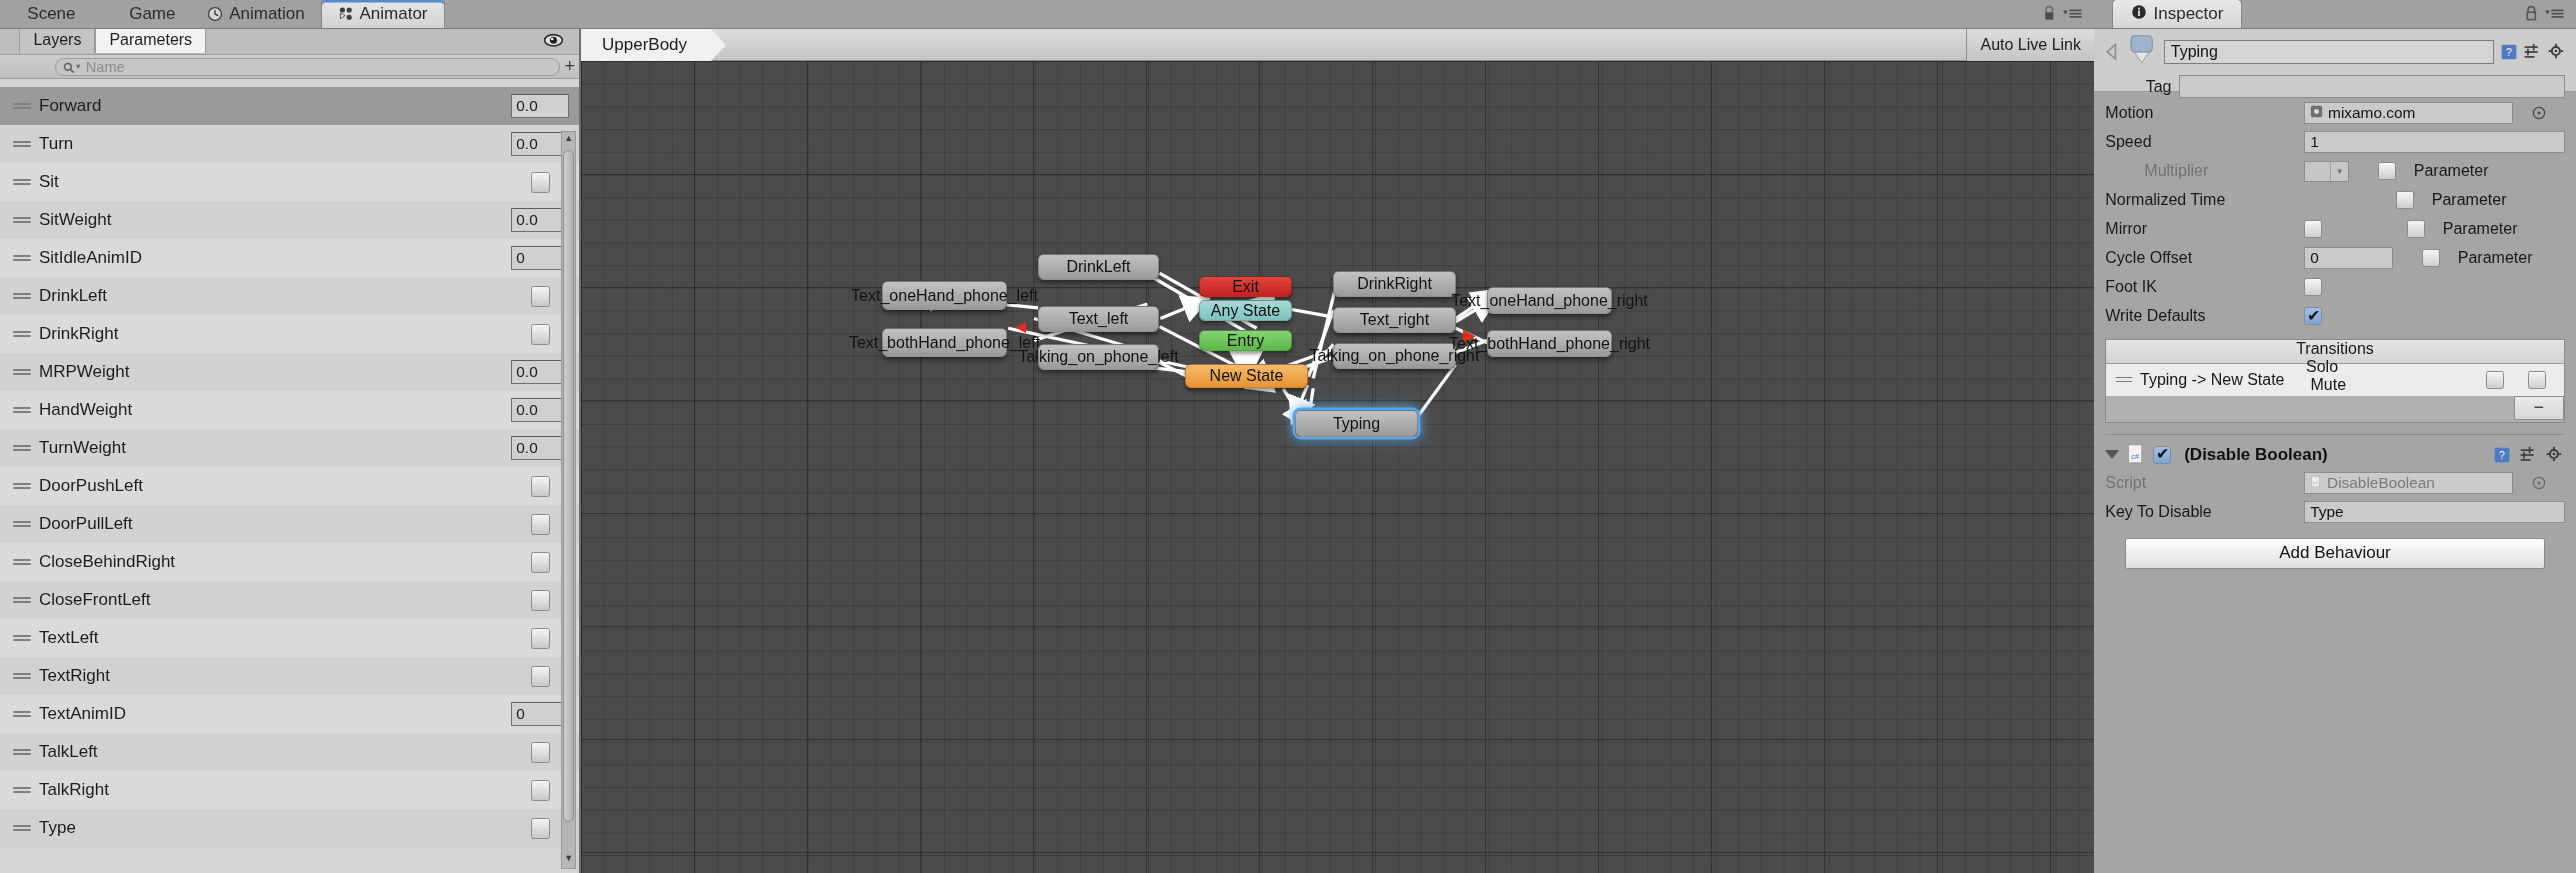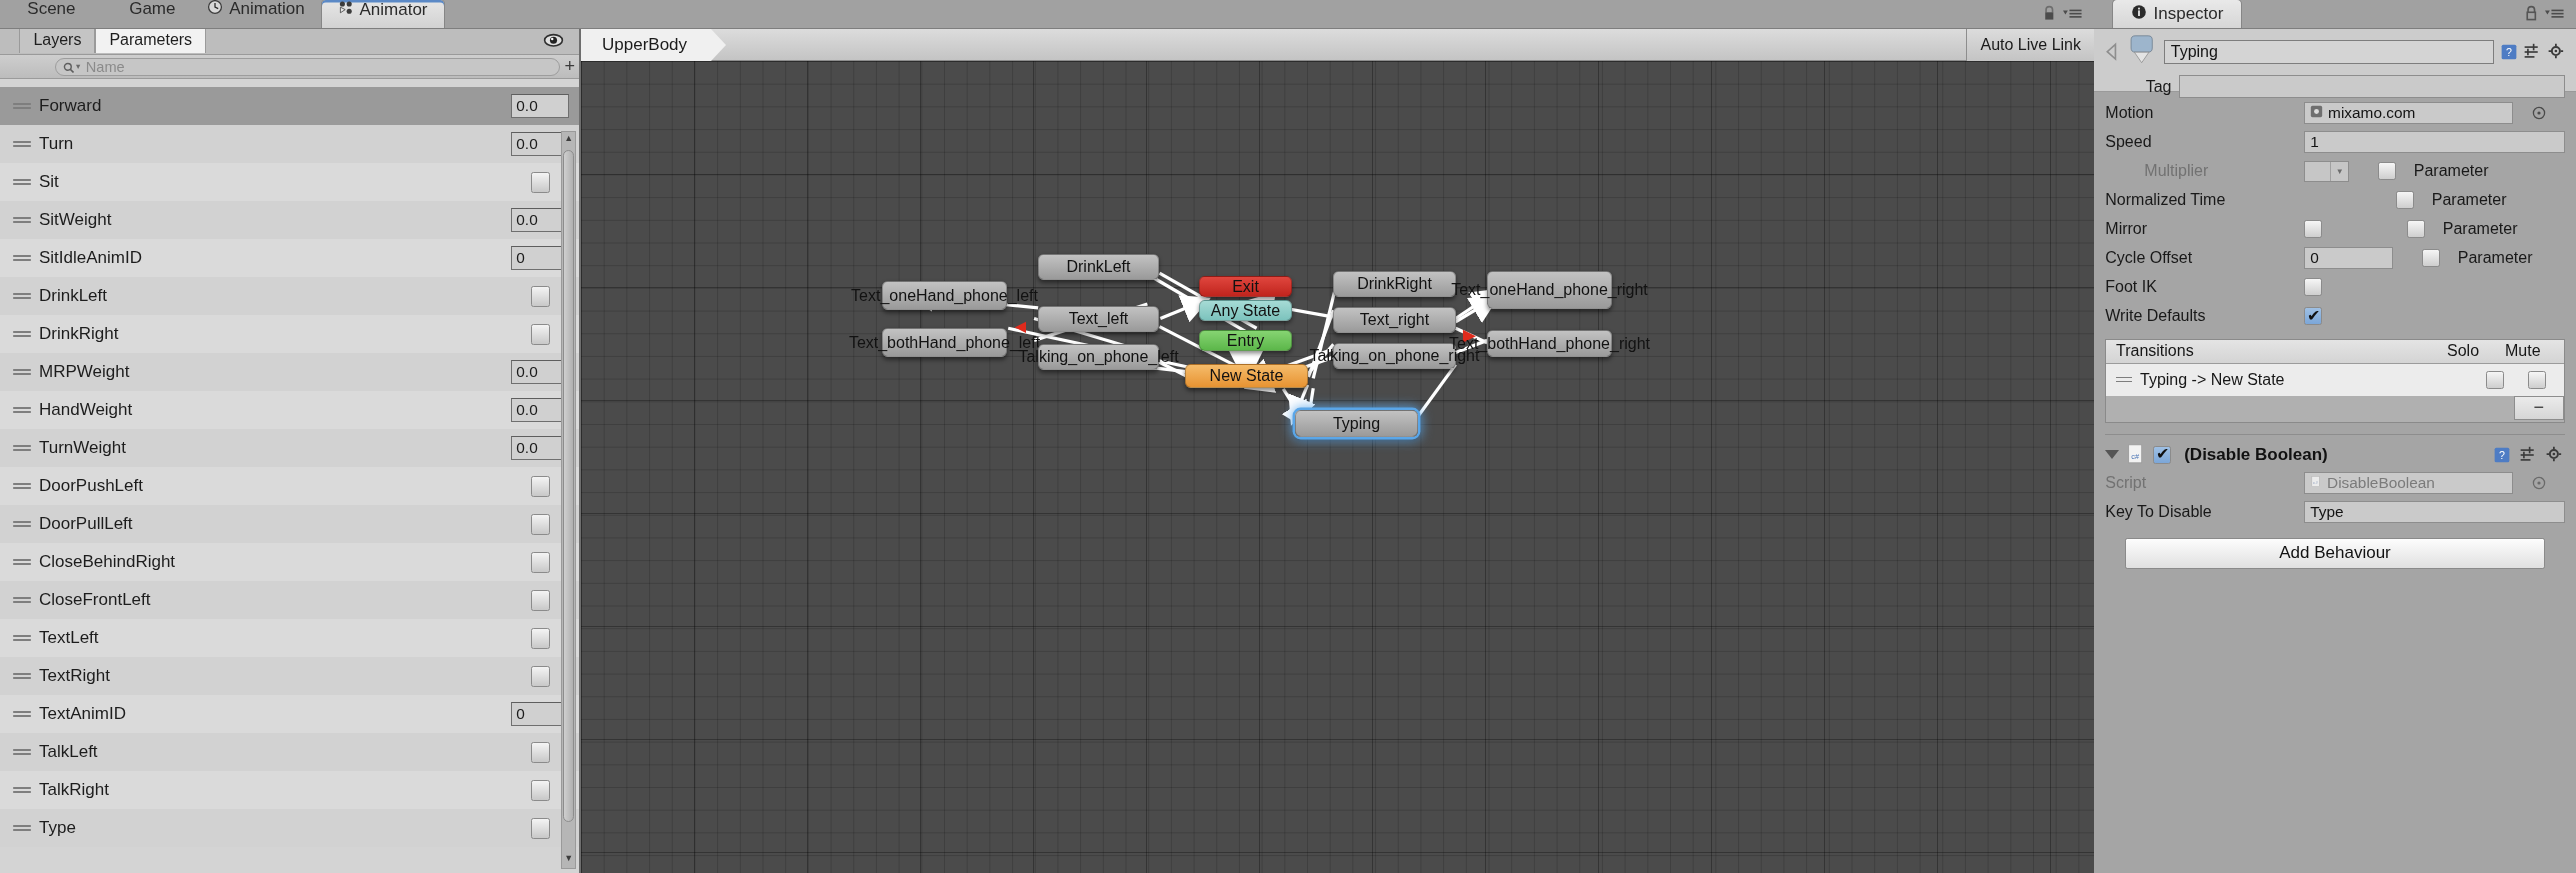--- a/index.html
+++ b/index.html
@@ -16,21 +16,21 @@
   .animator-window { position:relative; width:2094px; height:874px; background:#a3a3a3; }
 
   
   .tabstrip {
     position:absolute; left:0; top:0; width:2094px; height:29px;
     background:#a1a1a1;
     border-bottom:0.8px solid #7e7e7e;
     display:flex; align-items:flex-end; padding-left:11.3px;
   }
   .tab {
-    height:29px; display:flex; align-items:flex-start; gap:5.7px;
+    height:29px; display:flex; align-items:center; gap:5.7px;
     padding:0 16px; font-size:17px; color:#2b2b2b; white-space:nowrap;
     position:relative;
   }
   .tab.active {
     background: linear-gradient(#e6e6e6, #d2d2d2);
     border-radius:4.9px 4.9px 0 0;
     border:0.8px solid #868686; border-bottom:none;
     box-shadow: inset 0 2.4px 0 #5b89c6;
   }
   .tab .tabicon { width:16px; height:16px; display:inline-block; flex:none; }
@@ -209,21 +209,21 @@
     content:"✔"; position:absolute; left:1.6px; top:-2.4px; font-size:16px; color:#111;
   }
   .paramlbl { font-size:16px; color:#191919; margin-left:6.5px; }
   .minifield { width:45px; height:21px; background:#c6c6c6; border:0.8px solid #8d8d8d; display:flex;}
   .minifield .dd { width:18px; border-left:0.8px solid #a0a0a0; display:flex; align-items:center; justify-content:center; font-size:8px; color:#6c6c6c;}
   .pickicon { width:16px; height:16px; margin-left:6.5px; flex:none;}
 
   .translist { margin:8px 0 0 0; background:#b0b0b0; border:0.8px solid #8a8a8a; }
   .trans-hdr {
     height:24px; background:linear-gradient(#e4e4e4,#d4d4d4); display:flex; align-items:center;
-    padding:0 9.7px; font-size:16px; color:#171717; border-bottom:0.8px solid #9b9b9b;
+    padding:0 9.7px; font-size:16px; color:#171717; border-bottom:0.8px solid #9b9b9b;flex-direction:column;
   }
   .trans-hdr .ttl { flex:1; }
   .trans-hdr .solo { width:58px; }
   .trans-hdr .mute { width:49px; }
   .trans-row {
     height:32px; background:#ececec; display:flex; align-items:center; padding:0 9.7px; font-size:16px; color:#171717;
   }
   .trans-row .grip2 { width:16px; margin-right:8px;}
   .trans-row .grip2 i { display:block; height:1.6px; background:#7e7e7e; margin:2.4px 0;}
   .trans-row .nm { flex:1; }
@@ -608,21 +608,21 @@
               </div>
               <div class="node " style="left: 752px; top: 210px; width: 123px; height: 26px;">
                 <span>DrinkRight</span>
               </div>
               <div class="node " style="left: 752px; top: 246px; width: 123px; height: 26px;">
                 <span>Text_right</span>
               </div>
               <div class="node " style="left: 752px; top: 282px; width: 123px; height: 26px;">
                 <span>Talking_on_phone_right</span>
               </div>
-              <div class="node " style="left: 906px; top: 210px; width: 125px; height: 38px;">
+              <div class="node " style="left: 906px; top: 226px; width: 125px; height: 27px;">
                 <span>Text_oneHand_phone_right</span>
               </div>
               <div class="node " style="left: 906px; top: 269px; width: 125px; height: 27px;">
                 <span>Text_bothHand_phone_right</span>
               </div>
               <div class="node  selected" style="left: 714px; top: 349px; width: 123px; height: 27px;">
                 <span>Typing</span>
               </div>
             </div>
         </div>

